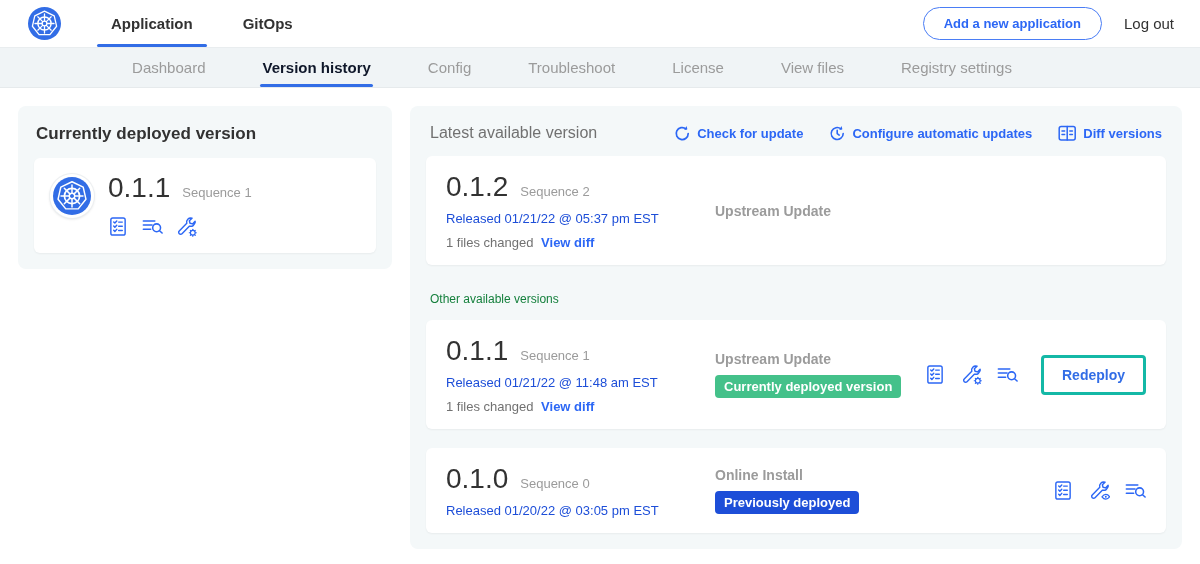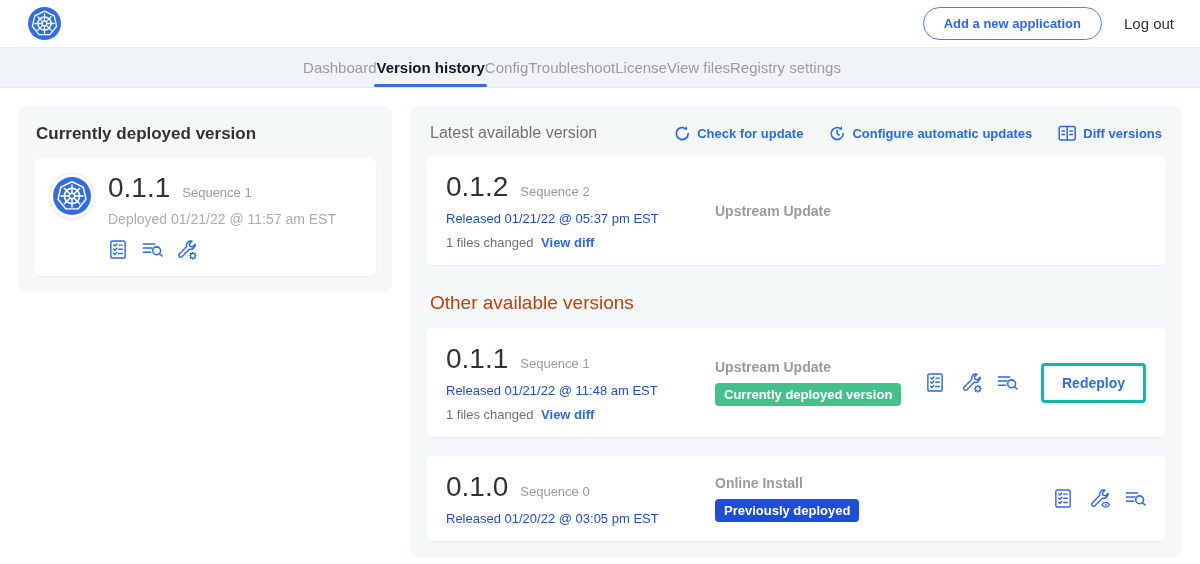--- a/index.html
+++ b/index.html
@@ -15,21 +15,21 @@
   .toptab.active::after { content:""; position:absolute; left:4px; right:4px; bottom:0;
     height:3px; background:#326de6; border-radius:2px; }
   .topnav .spacer { flex:1; }
   .add-app-btn { border:1px solid #4a7df5; color:#2c67f5; background:#fff;
     font-family:inherit; font-size:13px; font-weight:700; padding:8px 20px;
     border-radius:17px; cursor:pointer; }
   .logout { font-size:15px; color:#323232; margin:0 26px 0 22px; cursor:pointer; }
 
   
   .subnav { height:41px; background:#f0f4f6; border-top:1px solid #e9edef;
-    border-bottom:1px solid #e6eaec; display:flex; justify-content:center; 
+    border-bottom:1px solid #e6eaec; display:flex; justify-content:center; gap:57px;
     padding-right:56px; }
   .subtab { position:relative; display:flex; align-items:center; font-size:15px;
     color:#9b9b9b; cursor:pointer; }
   .subtab.active { color:#0f172a; font-weight:700; }
   .subtab.active::after { content:""; position:absolute; left:-2px; right:-2px;
     bottom:0; height:3px; background:#326de6; border-radius:2px; }
 
   
   .content { display:flex; align-items:flex-start; padding:18px; gap:18px; }
   .panel { background:#f4f8f9; border-radius:8px; }
@@ -69,21 +69,21 @@
   .badge { align-self:flex-start; font-size:13px; font-weight:700; color:#fff;
     padding:4px 9px; border-radius:4px; }
   .badge.green { background:#44c18a; }
   .badge.gray { background:#1d4ed8; }
   .vc-right { display:flex; align-items:center; gap:15px; }
   .btn { font-family:inherit; font-size:14px; font-weight:700; border-radius:4px;
     padding:9px 18px; cursor:pointer; margin-left:8px; }
   .btn.filled { background:#326de6; border:1px solid #326de6; color:#fff; }
   .btn.outline { background:#fff; border:3px solid #14b8a6; color:#326de6; }
 
-  .other-title { font-size:19px; color:#c2410c; margin:27px 4px 14px; }
+  .other-title { font-size:12px; color:#15803d; margin:27px 4px 14px; }
   .card-gap { height:19px; }
 
   svg { display:block; }
 </style>
 </head>
 <body>
 
 <svg width="0" height="0" style="position:absolute">
   <defs>
     <g id="i-checklist" fill="none" stroke="#2c67f5" stroke-width="1.5" stroke-linecap="round" stroke-linejoin="round">
@@ -155,20 +155,28 @@
     </g>
   </defs>
 </svg>
 
 <header class="topnav">
   <div class="logo-wrap">
     <svg viewBox="0 0 36 36" width="33" height="33">
         <use href="#i-k8s"></use>
       </svg>
   </div>
+  <nav class="toptabs">
+    <div class="toptab active">
+      <span>Application</span>
+    </div>
+    <div class="toptab">
+      <span>GitOps</span>
+    </div>
+  </nav>
   <div class="spacer"></div>
   <button class="add-app-btn">Add a new application</button>
   <div class="logout">Log out</div>
 </header>
 
 <nav class="subnav">
   <div class="subtab">Dashboard</div>
   <div class="subtab active">Version history</div>
   <div class="subtab">Config</div>
   <div class="subtab">Troubleshoot</div>
@@ -185,21 +193,20 @@
       <div class="k8s-badge">
         <svg viewBox="0 0 36 36" width="38" height="38">
             <use href="#i-k8s"></use>
           </svg>
       </div>
       <div class="dep-col">
         <div class="ver-row">
           <span class="ver-num">0.1.1</span>
           <span class="ver-seq">Sequence 1</span>
         </div>
-        <div class="dep-date">Deployed 01/21/22 @ 11:57 am EST</div>
         <div class="icon-row">
           <span class="blue-icon">
             <svg viewBox="0 0 21 22" width="20" height="21">
                 <use href="#i-checklist"></use>
               </svg>
             </span>
           <span class="blue-icon">
             <svg viewBox="0 0 23 20" width="22" height="19">
                 <use href="#i-logs"></use>
               </svg>

